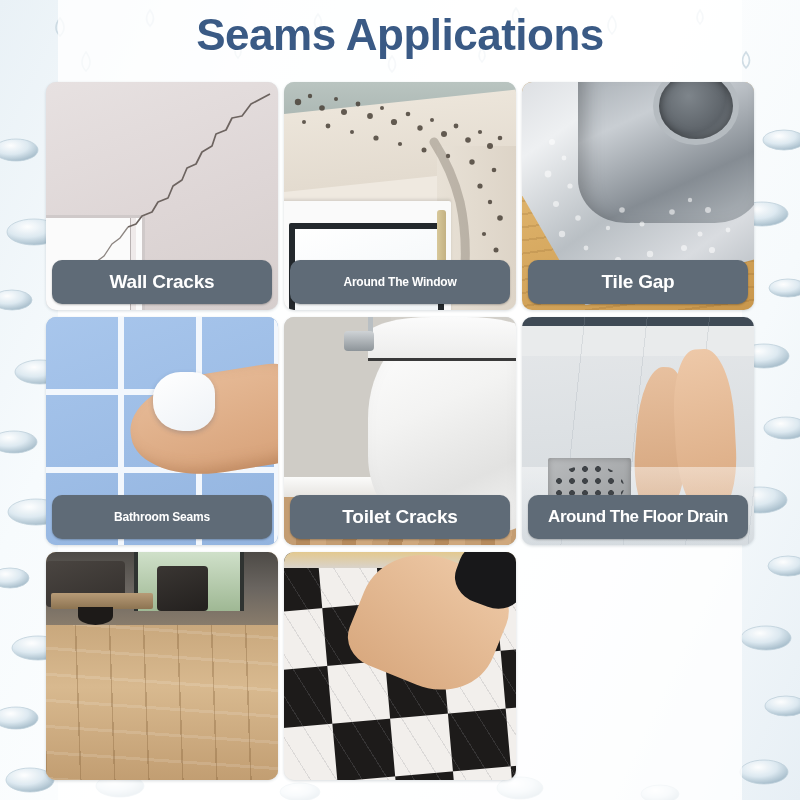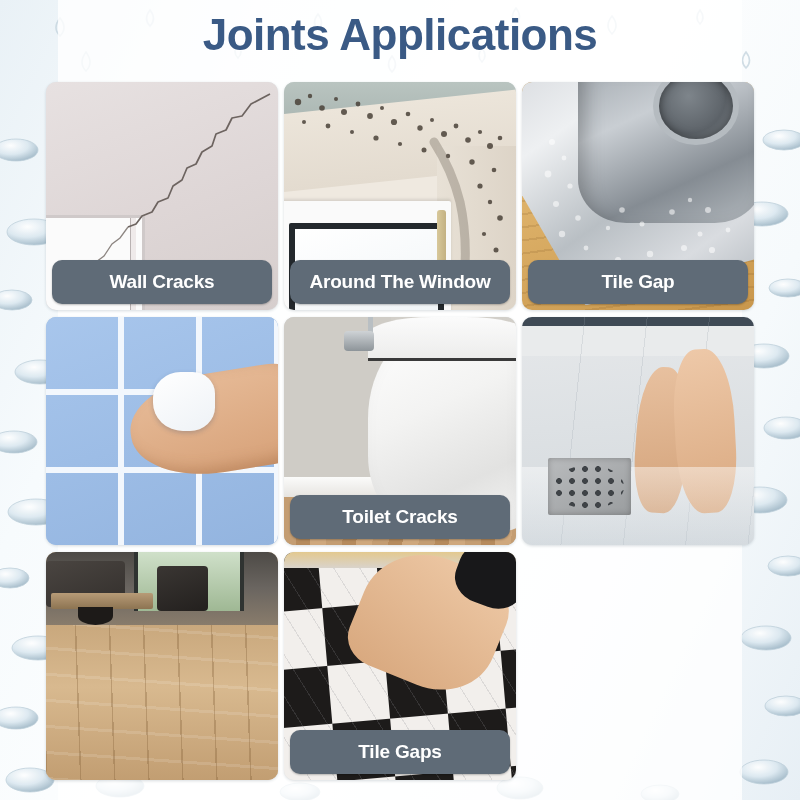--- a/index.html
+++ b/index.html
@@ -41,21 +41,21 @@
         background:#dfe3e6;box-shadow:0 1px 3px rgba(40,60,80,.18);}
   .photo{position:absolute;inset:0;overflow:hidden;}
   .label{
     position:absolute;left:6px;right:6px;bottom:6px;height:44px;
     background:#5f6b77;border-radius:10px;
     display:flex;align-items:center;justify-content:center;
     color:#ffffff;font-weight:bold;font-size:19px;
     letter-spacing:-0.2px;white-space:nowrap;
     box-shadow:0 1px 2px rgba(0,0,0,.25);
   }
-  .label.sm{font-size:19px;}
+  .label.sm{font-size:12px;}
   .label.xs{font-size:17px;letter-spacing:-0.5px;}
 
   
   .p-wall{background:linear-gradient(160deg,#e7e1e1 0%,#ded6d6 55%,#d6cecd 100%);}
   .p-wall .doorframe{position:absolute;left:-4px;bottom:0;width:100px;height:92px;
         background:#fbfbfb;border-top:3px solid #cfc9c9;border-right:3px solid #cfc9c9;}
   .p-wall .jamb{position:absolute;left:84px;bottom:0;width:5px;height:92px;background:#efeaea;
         border-left:1px solid #b9b2b2;}
   .p-wall .crack{position:absolute;inset:0;}
 
@@ -253,21 +253,21 @@
       <path d="M86 52 q8 11 0 19 q-8 -8 0 -19Z"></path>
       <path d="M238 44 q6 8 0 14 q-6 -6 0 -14Z"></path>
       <path d="M392 56 q7 9 0 16 q-7 -7 0 -16Z"></path>
       <path d="M482 48 q6 8 0 14 q-6 -6 0 -14Z"></path>
       <path d="M746 52 q7 9 0 16 q-7 -7 0 -16Z"></path>
     </g>
   </svg>
   <div class="veil"></div>
 </div>
 
-<div class="title">Joints Applications</div>
+<div class="title">Seams Applications</div>
 
 <div class="grid">
 
   <div class="card">
     <div class="photo p-wall">
       <div class="doorframe"></div>
         <div class="jamb"></div>
       <svg class="crack" viewBox="0 0 232 228" xmlns="http://www.w3.org/2000/svg" aria-hidden="true">
         <path d="M224 12 L205 22 L196 34 L186 36 L180 48 L170 52 L166 64 L156 70 L150 82
                  L141 86 L136 98 L127 104 L122 116 L112 120 L106 130 L96 134 L90 142 L82 145" fill="none" stroke="#6d6460" stroke-width="1.7" stroke-linejoin="round"></path>
@@ -366,20 +366,21 @@
     </div>
     <div class="label">Tile Gap</div>
   </div>
 
   <div class="card">
     <div class="photo p-bath">
       <div class="tiles"></div>
       <div class="hand"></div>
       <div class="sponge"></div>
     </div>
+    <div class="label sm">Bathroom Seams</div>
   </div>
 
   <div class="card">
     <div class="photo p-toilet">
       <div class="wall"></div>
         <div class="base"></div>
         <div class="floor"></div>
       <div class="bowl"></div>
         <div class="seat"></div>
       <div class="pipe"></div>
@@ -392,20 +393,21 @@
   <div class="card">
     <div class="photo p-drain">
       <div class="topwall"></div>
         <div class="grout"></div>
       <div class="foot1"></div>
         <div class="foot2"></div>
       <div class="wet"></div>
       <div class="grate"></div>
         <div class="holes"></div>
     </div>
+    <div class="label xs">Around The Floor Drain</div>
   </div>
 
   <div class="card">
     <div class="photo p-wood">
       <div class="room"></div>
         <div class="win"></div>
         <div class="sofa"></div>
       <div class="chair"></div>
         <div class="table"></div>
         <div class="bowl"></div>
@@ -414,16 +416,15 @@
   </div>
 
   <div class="card">
     <div class="photo p-tile">
       <div class="board"></div>
         <div class="veins"></div>
       <div class="topband"></div>
       <div class="arm"></div>
         <div class="sleeve"></div>
     </div>
-    <div class="label">Tile Gaps</div>
   </div>
 
 </div>
 
 </body></html>

